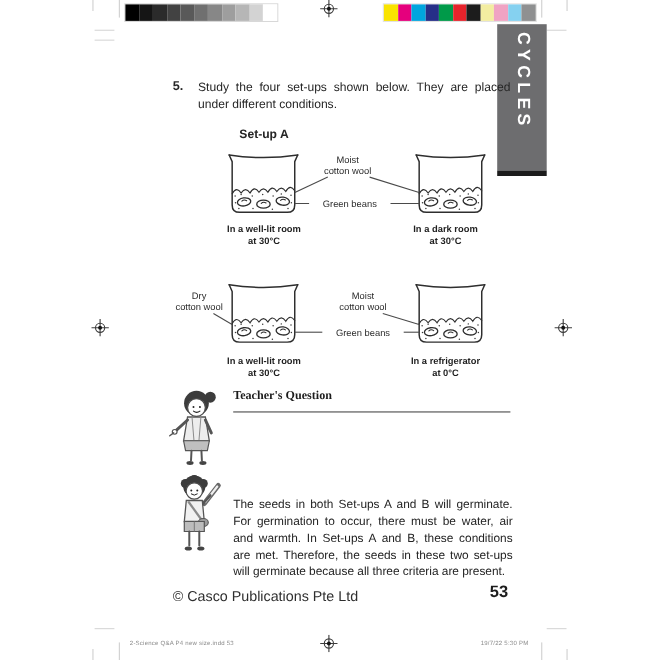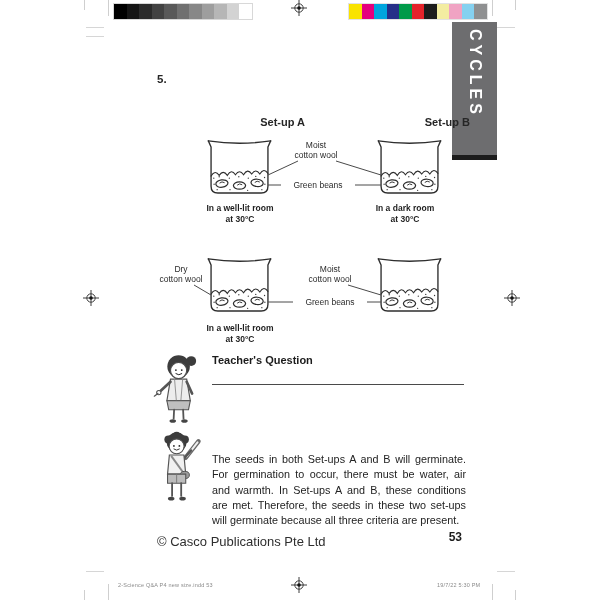--- a/index.html
+++ b/index.html
@@ -16,32 +16,32 @@
   .cropH{height:1px;background:#d6d6d6;}
   
   .side-tab{background:#6d6d6f;display:flex;justify-content:center;align-items:flex-start;}
   .side-tab span{writing-mode:vertical-rl;color:#fff;font-weight:bold;font-size:16px;
                  letter-spacing:4px;padding-top:7px;}
   .tab-foot{background:#1c1c1c;}
   
   .qnum{font-weight:bold;font-size:11.5px;}
   .qtext{font-size:11px;line-height:1.4;text-align:justify;}
   
-  .setup-title{font-weight:bold;font-size:11px;text-align:right;}
+  .setup-title{font-weight:bold;font-size:11px;text-align:center;}
   .callout{font-size:8.5px;line-height:1.18;text-align:center;color:#2b2b2b;}
   .caption{font-weight:bold;font-size:8.5px;line-height:1.25;text-align:center;color:#1f1f1f;}
   .lines-overlay{position:absolute;left:0;top:0;width:100%;height:100%;pointer-events:none;}
   
-  .sec-heading{font-weight:bold;font-size:11px;color:#1c1c1c;padding-bottom:18px;
-               border-bottom:1.5px solid #4a4a4a;}
+  .sec-heading{font-weight:bold;font-size:11px;color:#1c1c1c;padding-bottom:8px;
+               border-bottom:1.5px solid #4a4a4a;font-family:Liberation Serif, serif;}
   .sec-bold-text{font-weight:bold;font-size:10.5px;line-height:1.45;text-align:justify;color:#1c1c1c;}
   .sec-text{font-size:10.8px;line-height:1.42;text-align:justify;color:#232323;}
   
   .copyright{font-size:13px;color:#2e2e2e;}
-  .pagenum{font-weight:bold;font-size:12px;color:#1c1c1c;}
+  .pagenum{font-weight:bold;font-size:15px;color:#1c1c1c;}
   .slug{font-size:5.5px;color:#8a8a8a;letter-spacing:.2px;}
 </style>
 </head>
 <body>
 
 <div id="canvas">
 
   <svg width="0" height="0" style="position:absolute">
     <defs>
       <symbol id="beaker" viewBox="0 0 96 92">
@@ -140,24 +140,24 @@
   <svg class="abs regmark" style="left:504px;top:290px;">
     <use href="#regmark"></use>
     </svg>
 
   <div class="abs side-tab" style="left:452px;top:22px;width:45px;height:133px;">
     <span>CYCLES</span>
   </div>
   <div class="abs tab-foot" style="left:452px;top:155px;width:45px;height:5px;"></div>
 
   <div class="abs qnum" style="left:157px;top:73px;">5.</div>
+  <div class="abs qtext" style="left:180px;top:73px;width:284px;">Study the four set-ups shown below. They are placed under different conditions.</div>
 
   <div class="abs" style="left:150px;top:113px;width:320px;height:118px;">
     <div class="abs setup-title" style="left:25px;top:3px;width:130px;">Set-up A</div>
-    <div class="abs setup-title" style="left:190px;top:3px;width:130px;">Set-up B</div>
 
     <svg class="abs" style="left:57px;top:25px;" width="65" height="64">
       <use href="#beaker"></use>
       </svg>
     <svg class="abs" style="left:227px;top:25px;" width="65" height="64">
       <use href="#beaker"></use>
       </svg>
 
     <div class="abs callout" style="left:134px;top:27px;width:64px;">
       <div>Moist</div>
@@ -208,20 +208,24 @@
         <line x1="44" y1="54" x2="61" y2="64"></line>
         <line x1="198" y1="54" x2="231" y2="64"></line>
         <line x1="118" y1="71" x2="143" y2="71"></line>
         <line x1="217" y1="71" x2="231" y2="71"></line>
       </g>
     </svg>
 
     <div class="abs caption" style="left:25px;top:92px;width:130px;">
       <div>In a well-lit room</div>
       <div>at 30°C</div>
+    </div>
+    <div class="abs caption" style="left:190px;top:92px;width:130px;">
+      <div>In a refrigerator</div>
+      <div>at 0°C</div>
     </div>
   </div>
 
   <div class="abs" style="left:150px;top:350px;width:320px;height:75px;">
     <svg class="abs" style="left:2px;top:3px;" width="55" height="72" viewBox="0 0 60 80">
       <circle cx="43" cy="9" r="5.5" fill="#3c3c3c"></circle>
       <circle cx="29" cy="15" r="12.5" fill="#3c3c3c"></circle>
       <circle cx="29" cy="19.5" r="9" fill="#ffffff" stroke="#4d4d4d" stroke-width="1.3"></circle>
       <circle cx="26" cy="19" r="1" fill="#222"></circle>
         <circle cx="32.5" cy="19" r="1" fill="#222"></circle>

